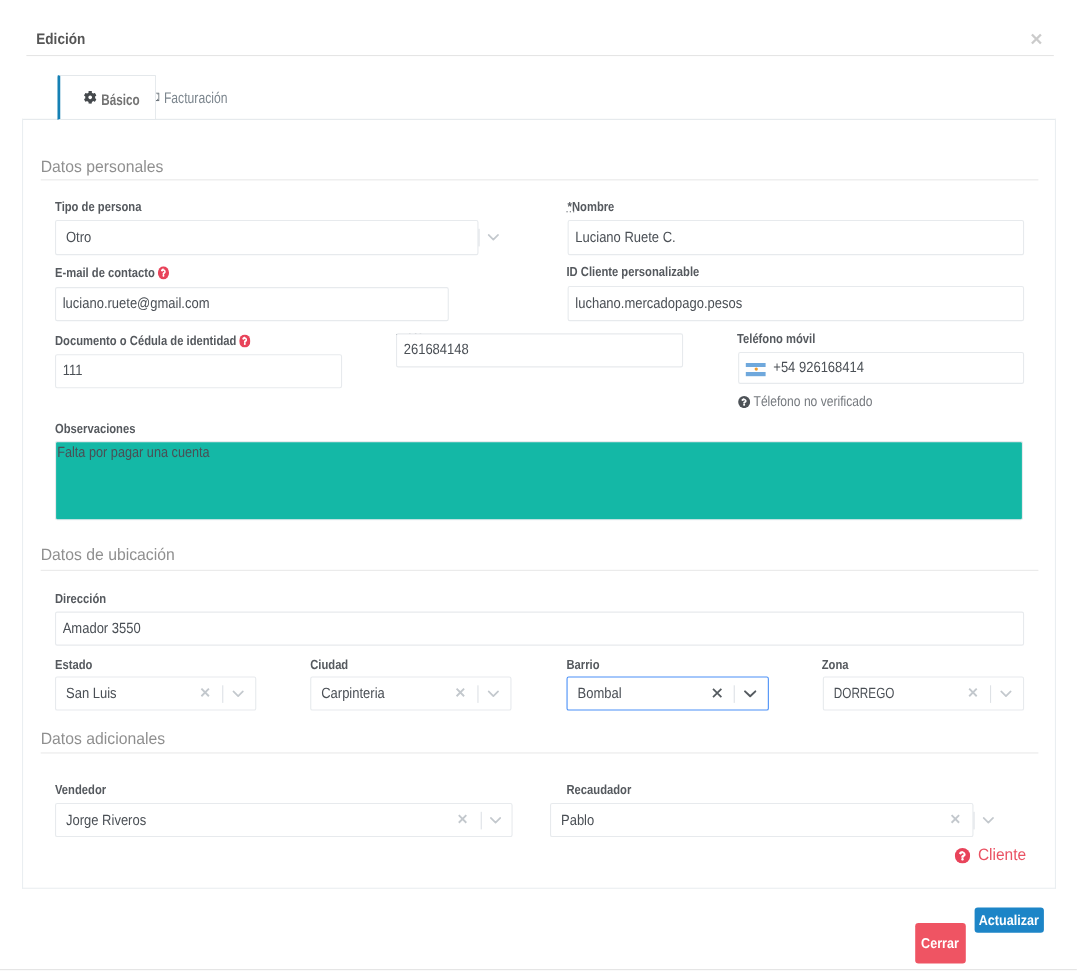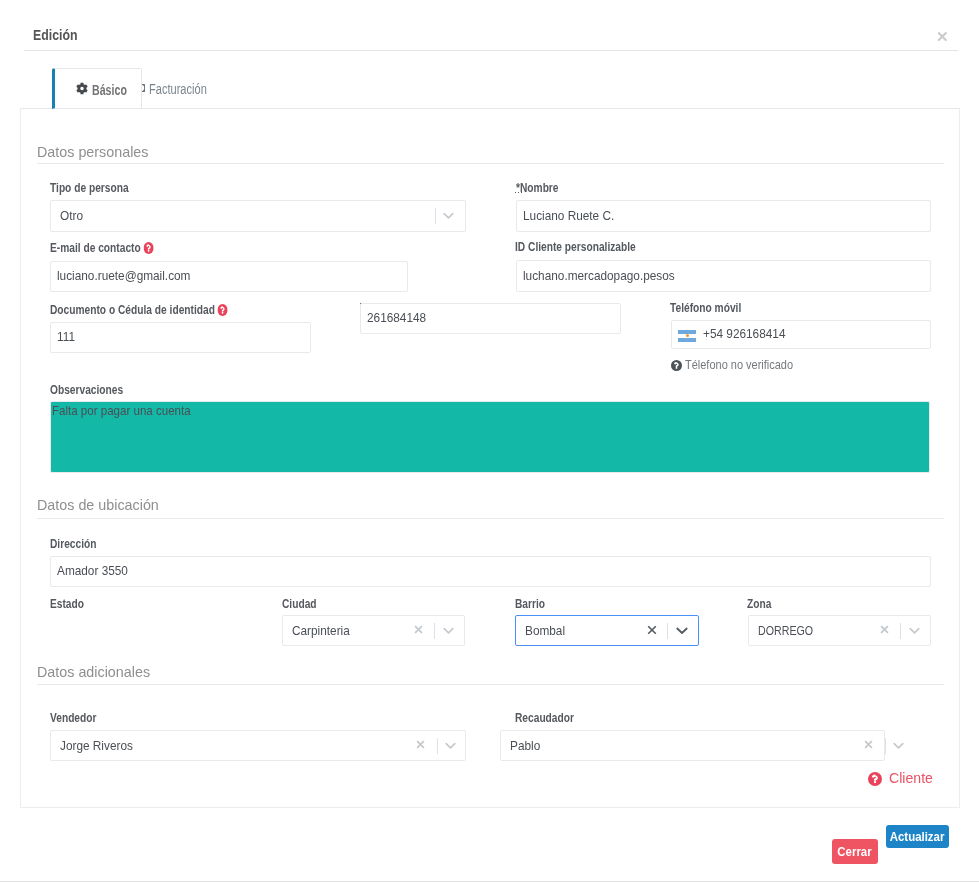--- a/index.html
+++ b/index.html
@@ -220,21 +220,21 @@
   </div>
   <div class="panel-border"></div>
   <div class="panel-border-left"></div>
   <div class="panel-border-bottom"></div>
   <div class="page-bottom-rule"></div>
 
   <div class="section-title" style="top:144px">Datos personales</div>
   <div class="section-rule" style="top:163px"></div>
 
   <div class="fld-label" style="left:50px; top:182px">Tipo de persona</div>
-  <div class="rsel" style="left:50px; top:200px; width:416px; height:32px">
+  <div class="rsel" style="left:50px; top:200px; width:385px; height:32px">
     <div class="v">Otro</div>
     <div class="rs-sep" style="left:384px"></div>
     <div class="rs-arrow" style="left:392px">
       <svg width="11" height="8" viewBox="0 0 12 8">
           <path d="M1.3 1.4 L6 6 L10.7 1.4" fill="none" stroke="#c3c8cd" stroke-width="1.7" stroke-linecap="round" stroke-linejoin="round"></path>
         </svg>
     </div>
   </div>
 
   <div class="req-dots"></div>
@@ -289,20 +289,34 @@
 
   <div class="section-title" style="top:497px">Datos de ubicación</div>
   <div class="section-rule" style="top:518px"></div>
 
   <div class="fld-label" style="left:50px; top:538px">Dirección</div>
   <div class="inpbox" style="left:50px; top:556px; width:881px; height:31px">
       <input class="inp-inner" style="width: 1005.7px;" value="Amador 3550">
     </div>
 
   <div class="fld-label" style="left:50px; top:598px">Estado</div>
+  <div class="rsel" style="left:50px; top:615px; width:183px; height:31px">
+    <div class="v">San Luis</div>
+    <div class="rs-clear" style="left:131px">
+      <svg width="9" height="9" viewBox="0 0 10 10">
+          <path d="M1.2 1.2 L8.8 8.8 M8.8 1.2 L1.2 8.8" stroke="#c3c8cd" stroke-width="1.9" stroke-linecap="butt"></path>
+        </svg>
+    </div>
+    <div class="rs-sep" style="left:151px"></div>
+    <div class="rs-arrow" style="left:160px">
+      <svg width="11" height="8" viewBox="0 0 12 8">
+          <path d="M1.3 1.4 L6 6 L10.7 1.4" fill="none" stroke="#c3c8cd" stroke-width="1.7" stroke-linecap="round" stroke-linejoin="round"></path>
+        </svg>
+    </div>
+  </div>
 
   <div class="fld-label" style="left:282px; top:598px">Ciudad</div>
   <div class="rsel" style="left:282px; top:615px; width:183px; height:31px">
     <div class="v">Carpinteria</div>
     <div class="rs-clear" style="left:131px">
       <svg width="9" height="9" viewBox="0 0 10 10">
           <path d="M1.2 1.2 L8.8 8.8 M8.8 1.2 L1.2 8.8" stroke="#c3c8cd" stroke-width="1.9" stroke-linecap="butt"></path>
         </svg>
     </div>
     <div class="rs-sep" style="left:151px"></div>
@@ -381,20 +395,20 @@
   </div>
 
   <div class="client-note">
     <span class="note-ico"><svg width="14" height="14" viewBox="0 0 24 24">
           <circle cx="12" cy="12" r="12" fill="#e8435a"></circle>
           <path fill="#fff" d="M12.3 4.4c-2.6 0-4.5 1.1-5.6 3.2-.2.4-.1.9.3 1.1l1.8 1.1c.4.2.9.1 1.2-.3.6-.9 1.1-1.3 2-1.3.8 0 1.7.5 1.7 1.2 0 .6-.5.9-1.3 1.4-1 .5-2.3 1.2-2.3 3v.3c0 .5.4.9.9.9h2.1c.5 0 .9-.4.9-.9 0-.8 2.9-.9 2.9-4 0-2.4-2.4-4.7-4.6-4.7zm-.3 10.9c-1.1 0-2 .9-2 2s.9 2 2 2 2-.9 2-2-.9-2-2-2z"></path>
         </svg></span>
     <span class="client-tx">Cliente</span>
   </div>
 
-  <button class="btn btn-danger" style="left:832px; top:839px; width:46px; height:25px">
+  <button class="btn btn-danger" style="left:832px; top:839px; width:46px; height:37px">
       <span>Cerrar</span>
     </button>
   <button class="btn btn-primary" style="left:886px; top:825px; width:63px; height:23px">
       <span>Actualizar</span>
     </button>
 
 </div>
 
 </body></html>

